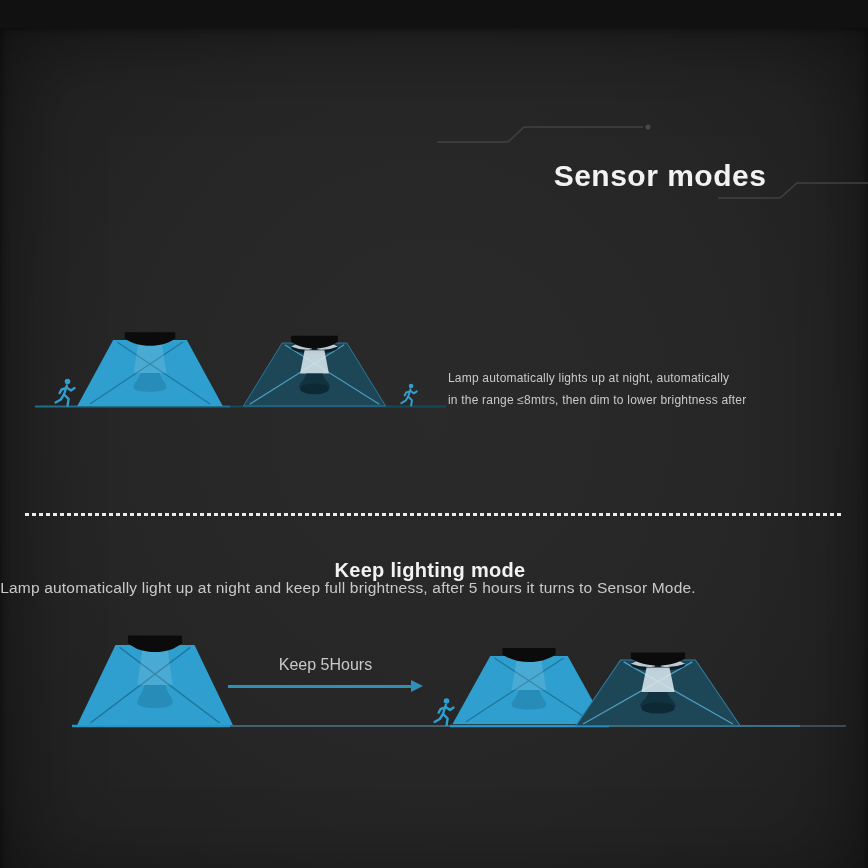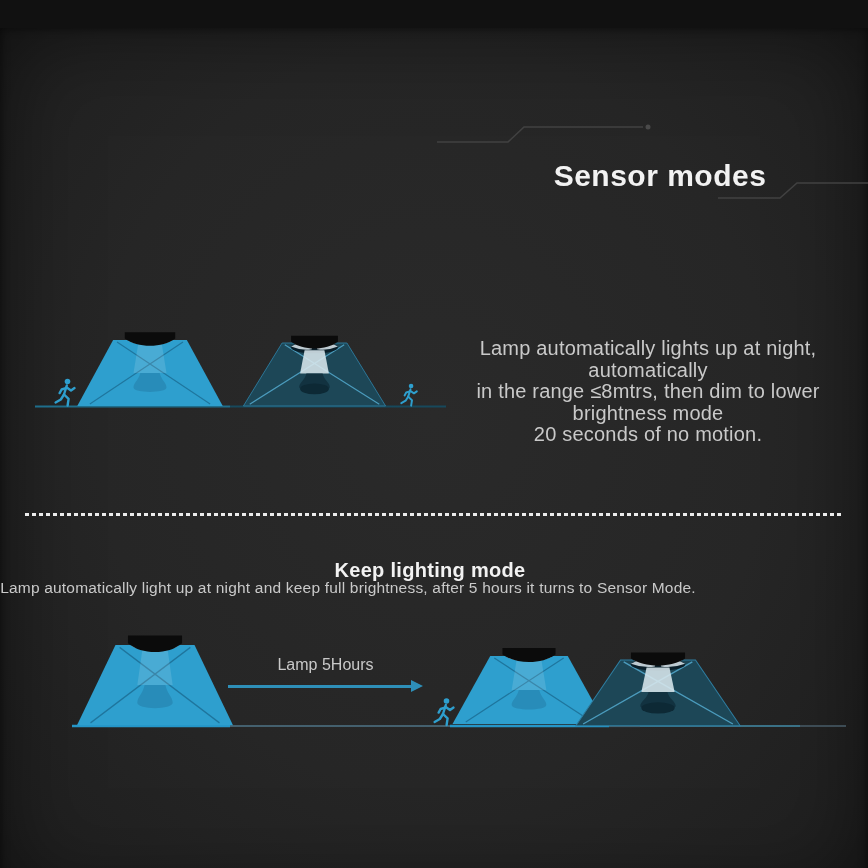--- a/index.html
+++ b/index.html
@@ -15,22 +15,22 @@
   
   .deco{position:absolute;}
   .deco path{stroke:#414141;stroke-width:1.6;fill:none;}
   .deco circle{fill:#4a4a4a;}
   .deco-top{left:437px;top:96px;}
   .deco-bottom{left:718px;top:152px;}
 
   
   .sensor-title{position:absolute;left:450px;top:111px;width:420px;text-align:center;
     font-size:30px;font-weight:700;letter-spacing:.5px;color:var(--heading-text,#f2f2f2);}
-  .sensor-desc{position:absolute;left:448px;top:310px;width:400px;
-    font-size:20px;line-height:21.5px;color:var(--body-text,#c9c9c9);letter-spacing:.2px;text-align:center;}
+  .sensor-desc{position:absolute;left:448px;top:340px;width:400px;
+    font-size:12px;line-height:21.5px;color:var(--body-text,#c9c9c9);letter-spacing:.2px;}
   .divider{position:absolute;left:25px;top:485px;width:818px;height:3px;
     background-image:repeating-linear-gradient(90deg,#ececec 0 4px,transparent 4px 7px);}
   .keep-title{position:absolute;left:0;top:514px;width:860px;text-align:center;
     font-size:20px;font-weight:700;color:var(--heading-text,#f2f2f2);letter-spacing:.3px;}
   .keep-desc{position:absolute;left:0;top:551px;width:696px;text-align:center;
     font-size:15.5px;color:var(--body-text,#c9c9c9);letter-spacing:.2px;}
 
   
   .arrow-label{position:absolute;left:228px;top:628px;width:195px;text-align:center;
     font-size:16px;color:var(--body-text,#c9c9c9);}
@@ -124,30 +124,29 @@
     <line class="ground-a" x1="7" y1="86.5" x2="202" y2="86.5"></line>
     <line class="ground-b" x1="202" y1="86.5" x2="418" y2="86.5"></line>
     <use href="#runner" transform="translate(26,58.5)"></use>
     <use href="#lampBright" transform="translate(122,20) scale(0.97,0.97)"></use>
     <use href="#lampDim" transform="translate(286.5,23) scale(0.9,0.9)"></use>
     <use href="#runner" transform="translate(372,63.5) scale(0.82)"></use>
   </svg>
 
   <div class="sensor-desc">
     <div>Lamp automatically lights up at night, automatically</div>
-    <div>in the range ≤8mtrs, then dim to lower brightness mode</div>
-    <div>20 seconds of no motion.</div>
+    <div>in the range ≤8mtrs, then dim to lower brightness after</div>
   </div>
 
   <div class="divider"></div>
 
   <h2 class="keep-title">Keep lighting mode</h2>
   <div class="keep-desc">Lamp automatically light up at night and keep full brightness, after 5 hours it turns to Sensor Mode.</div>
 
-  <div class="arrow-label">Lamp 5Hours</div>
+  <div class="arrow-label">Keep 5Hours</div>
   <div class="arrow"></div>
 
   <svg class="illus illus-bottom" width="800" height="108" viewBox="0 0 800 108">
     <line class="gseg-bright" x1="16" y1="100" x2="174" y2="100"></line>
     <line class="gseg-gray" x1="174" y1="100" x2="394" y2="100"></line>
     <line class="gseg-bright" x1="394" y1="100" x2="553" y2="100"></line>
     <line class="gseg-gray" x1="553" y1="100" x2="584" y2="100"></line>
     <line class="gseg-teal" x1="584" y1="100" x2="744" y2="100"></line>
     <line class="gseg-faint" x1="744" y1="100" x2="790" y2="100"></line>
     <use href="#lampBright" transform="translate(99,19) scale(1.04,1.18)"></use>

